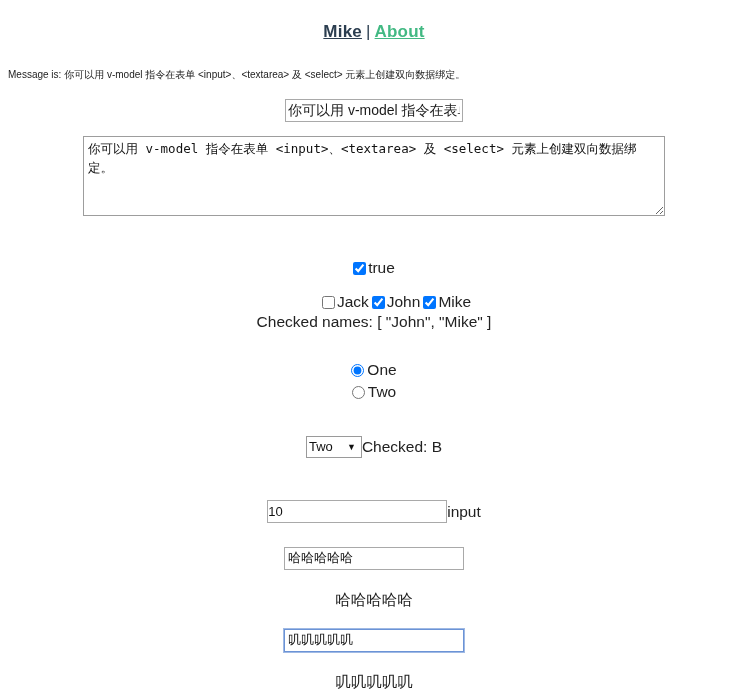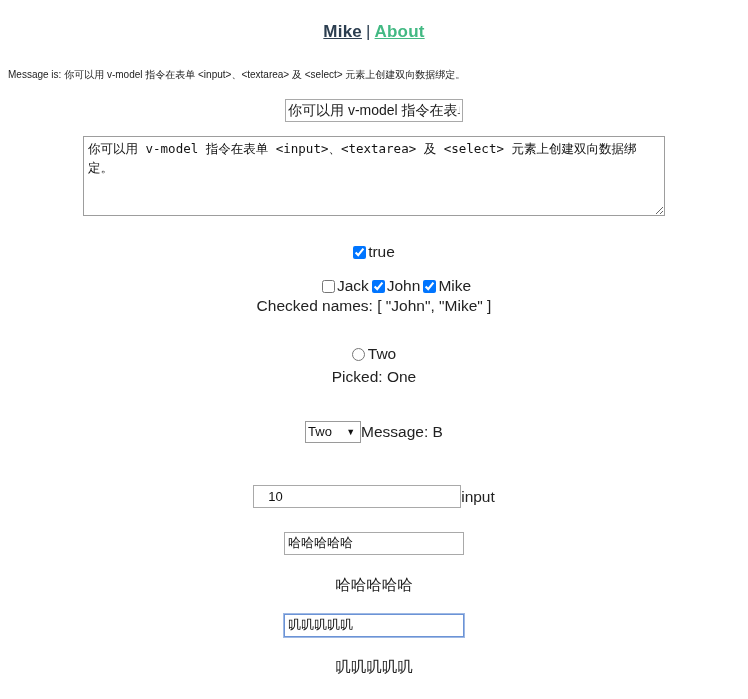--- a/index.html
+++ b/index.html
@@ -81,21 +81,21 @@
     font-size: 12.5px;
     line-height: 1.5;
     color: #111;
     background: #fff;
     resize: both;
     overflow: auto;
     box-sizing: content-box;
   }
 
   .check-row {
-    margin-top: 24px;
+    margin-top: 40px;
     text-align: center;
     font-size: 15.5px;
     color: #222;
   }
   .check-row input[type="checkbox"] {
     vertical-align: -2px;
     margin: 0 2px 0 0;
   }
   .names-row {
     margin-top: 16px;
@@ -173,21 +173,21 @@
 
   .number-row {
     margin-top: 42px;
     text-align: center;
     font-size: 15.5px;
     color: #222;
   }
   .number-input {
     width: 178px;
     height: 19px;
-    padding: 1px 14px;
+    padding: 1px 0;
     border: 1px solid #a9a9a9;
     font-family: "Liberation Sans", sans-serif;
     font-size: 13px;
     color: #111;
     background: #fff;
     vertical-align: middle;
     box-sizing: content-box;
   }
   .number-label {
     vertical-align: middle;
@@ -259,32 +259,34 @@
   <input type="checkbox" id="cb-single" checked="" style=""><label for="cb-single">true</label>
 </div>
 
 <div class="names-row">
   <label><input type="checkbox" style=""><span>Jack</span></label><label><input type="checkbox" checked="" style=""><span>John</span></label><label><input type="checkbox" checked="" style=""><span>Mike</span></label>
 </div>
 <div class="checked-names">Checked names: [ "John", "Mike" ]</div>
 
 <div class="radio-block">
   <div>
+    <input type="radio" name="picked" id="rd-one" checked="" style=""><label for="rd-one">One</label>
+  </div>
+  <div>
     <input type="radio" name="picked" id="rd-two" style=""><label for="rd-two">Two</label>
   </div>
-  <div class="picked-line">Picked: One</div>
 </div>
 
 <div class="select-row">
   <span class="select-shell">
     <select class="pick-select">
       <option>Two</option>
     </select>
     <span class="select-arrow">▼</span>
-  </span><span class="selected-label">Message: B</span>
+  </span><span class="selected-label">Checked: B</span>
 </div>
 
 <div class="number-row">
   <input type="text" class="number-input" value="10" style=""><span class="number-label">input</span>
 </div>
 
 <div class="lazy-row">
   <input type="text" class="lazy-input" value="哈哈哈哈哈" style="">
 </div>
 <div class="lazy-echo">哈哈哈哈哈</div>

